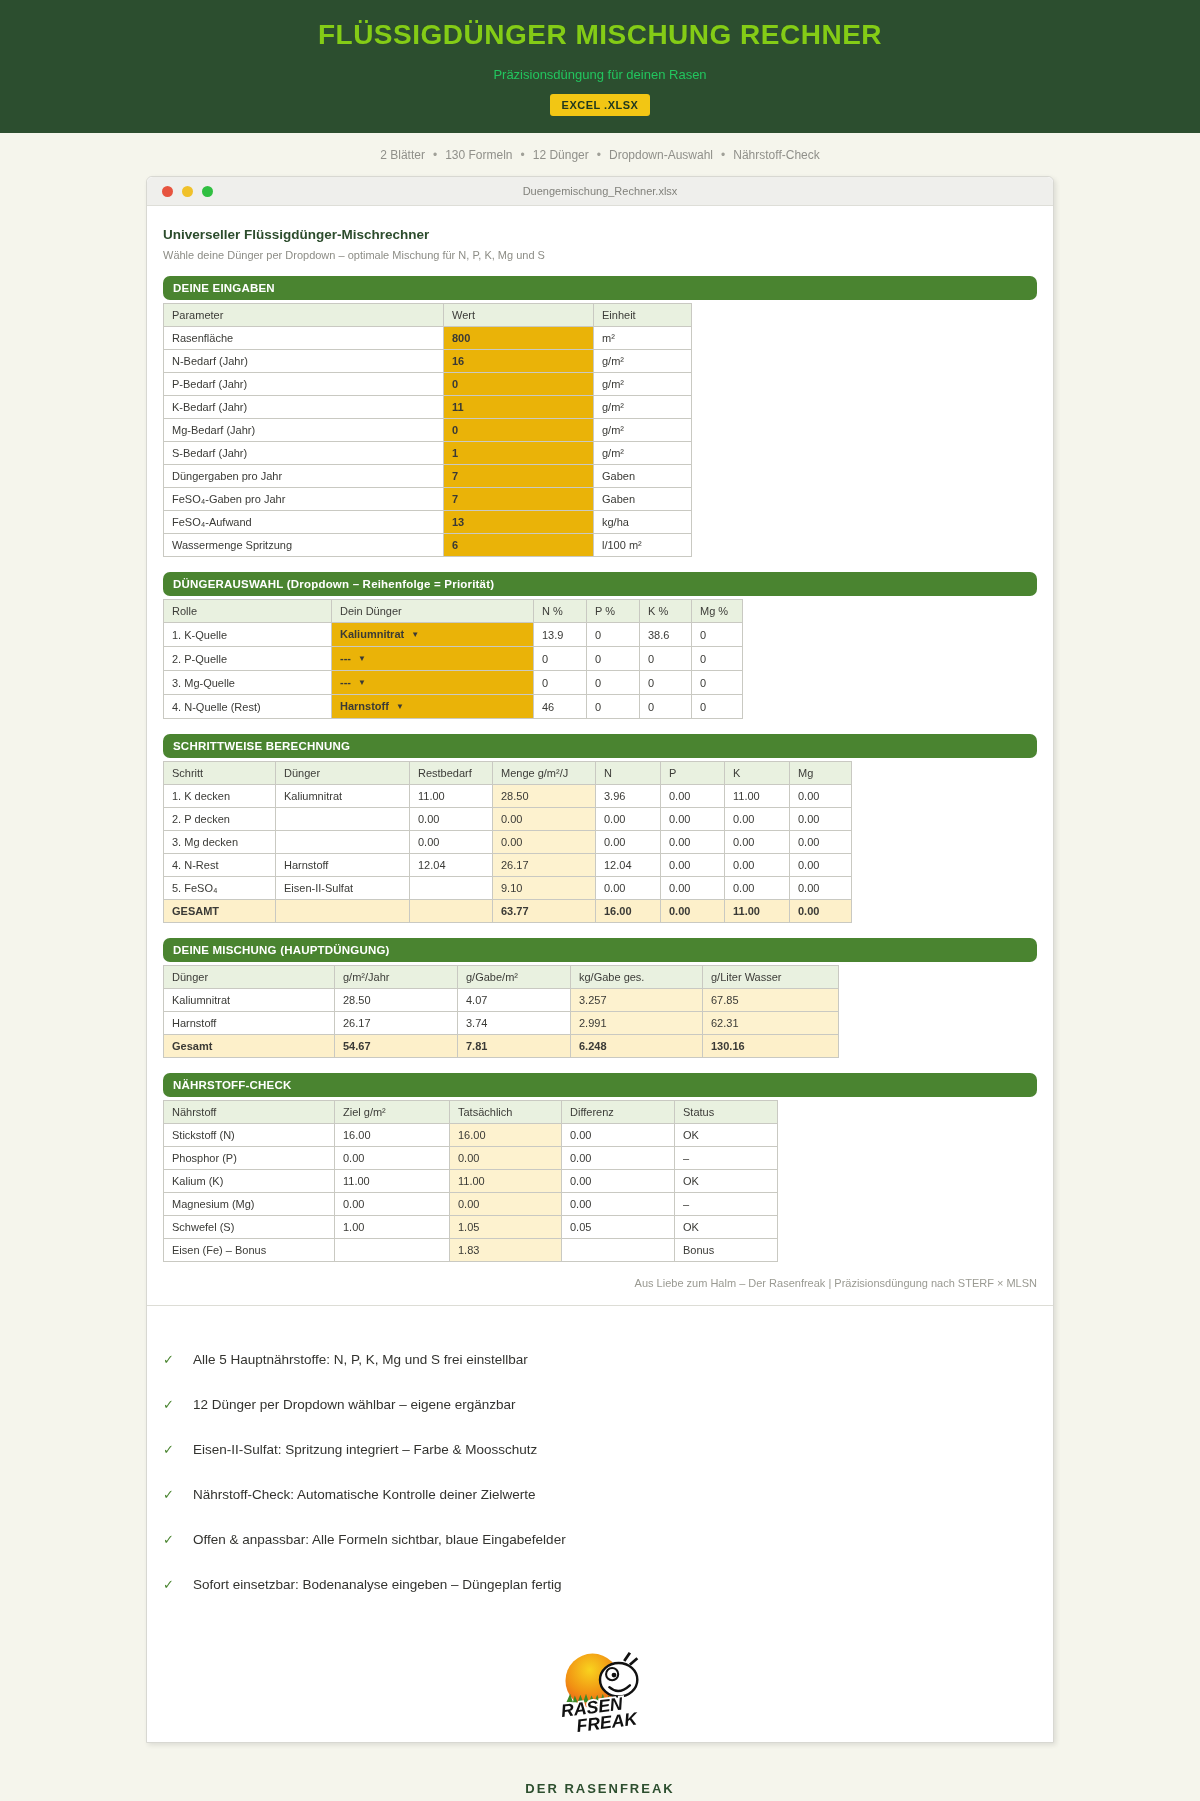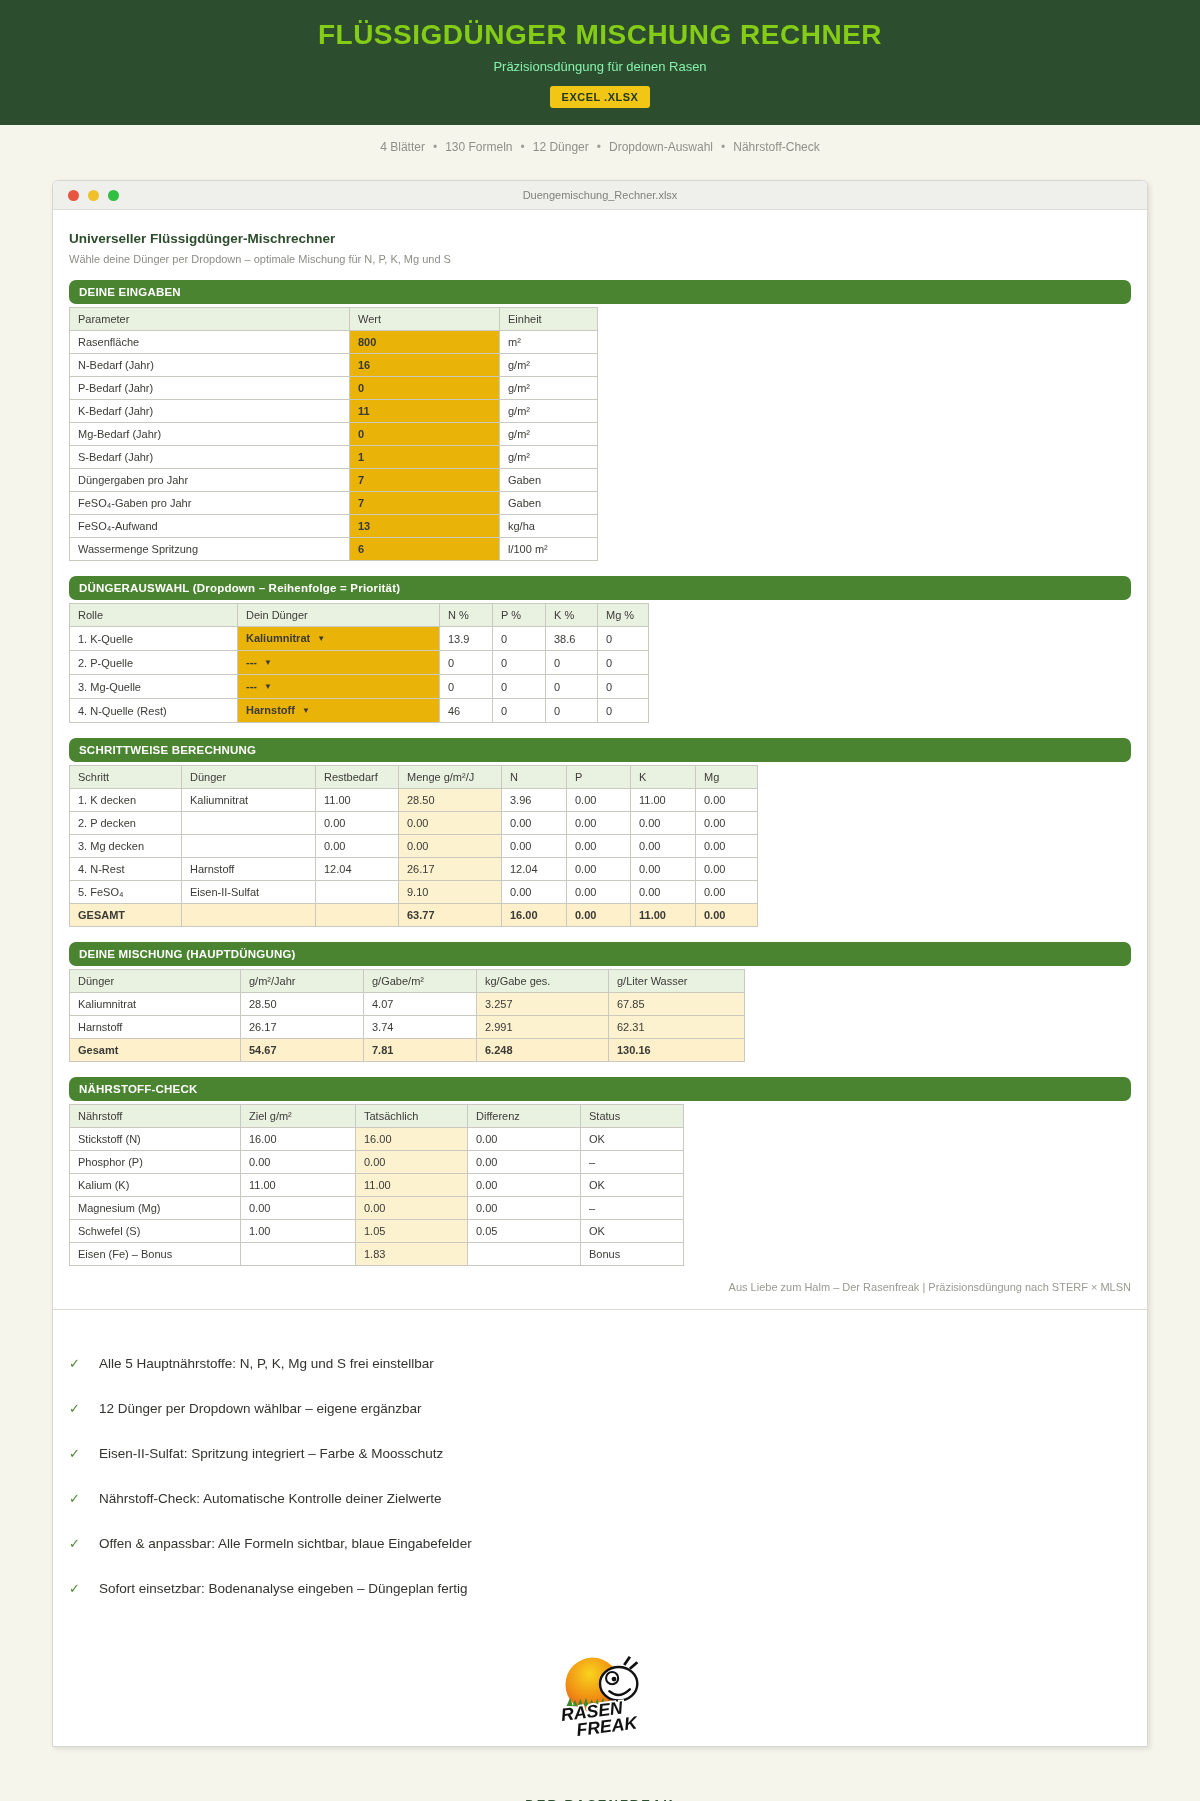--- a/index.html
+++ b/index.html
@@ -3,30 +3,30 @@
 <meta charset="utf-8">
 <style>
   * { box-sizing: border-box; }
   html,body { margin:0; padding:0; }
   body { font-family:"Liberation Sans", sans-serif; }
   .page { width:1200px; height:1801px; background:#f5f5ec; overflow:hidden; position:relative; }
 
   
   .hero { background:#2c4e2f; text-align:center; padding:19px 0 17px; }
   .hero-title { color:#84cc16; font-size:28px; font-weight:bold; margin:0; letter-spacing:0.5px; }
-  .hero-sub { color:#86efac; font-size:13px; margin-top:8px; }
+  .hero-sub { color:#22c55e; font-size:13px; margin-top:16px; }
   .badge { display:inline-block; background:#f2c614; color:#21391f; font-weight:bold;
            font-size:11px; padding:5px 12px; border-radius:3px; margin-top:12px; letter-spacing:0.5px; }
 
   
   .stats { text-align:center; color:#90908a; font-size:12px; padding:15px 0 14px; }
   .stats .sep { margin:0 8px; color:#a0a098; }
 
   
-  .card { width:1096px; margin:12px auto; background:#ffffff; border:1px solid #d8d8d2;
+  .card { width:908px; margin:0 auto; background:#ffffff; border:1px solid #d8d8d2;
           border-radius:6px 6px 0 0; box-shadow:2px 2px 5px rgba(0,0,0,0.10); }
   .titlebar { position:relative; height:29px; background:#efefec; border-bottom:1px solid #deded8;
               border-radius:6px 6px 0 0; }
   .dots { position:absolute; left:15px; top:9px; display:flex; gap:9px; }
   .dot { width:11px; height:11px; border-radius:50%; border:none; padding:0; cursor:pointer; }
   .dot.red { background:#e7543f; } .dot.yellow { background:#f0c12a; } .dot.green { background:#30bf41; }
   .wtitle { text-align:center; line-height:29px; font-size:11px; color:#82827c; }
 
   
   .sheet { padding:13px 16px 16px; }
@@ -66,21 +66,21 @@
 
 <div class="page">
 
   <header class="hero">
     <h1 class="hero-title">FLÜSSIGDÜNGER MISCHUNG RECHNER</h1>
     <div class="hero-sub">Präzisionsdüngung für deinen Rasen</div>
     <div class="badge">EXCEL .XLSX</div>
   </header>
 
   <div class="stats">
-    <span>4 Blätter</span><span class="sep">•</span><span>130 Formeln</span><span class="sep">•</span><span>12 Dünger</span><span class="sep">•</span><span>Dropdown-Auswahl</span><span class="sep">•</span><span>Nährstoff-Check</span>
+    <span>2 Blätter</span><span class="sep">•</span><span>130 Formeln</span><span class="sep">•</span><span>12 Dünger</span><span class="sep">•</span><span>Dropdown-Auswahl</span><span class="sep">•</span><span>Nährstoff-Check</span>
   </div>
 
   <div class="card">
     <div class="titlebar">
       <div class="dots">
         <button class="dot red"></button>
         <button class="dot yellow"></button>
         <button class="dot green"></button>
       </div>
       <div class="wtitle">Duengemischung_Rechner.xlsx</div>

